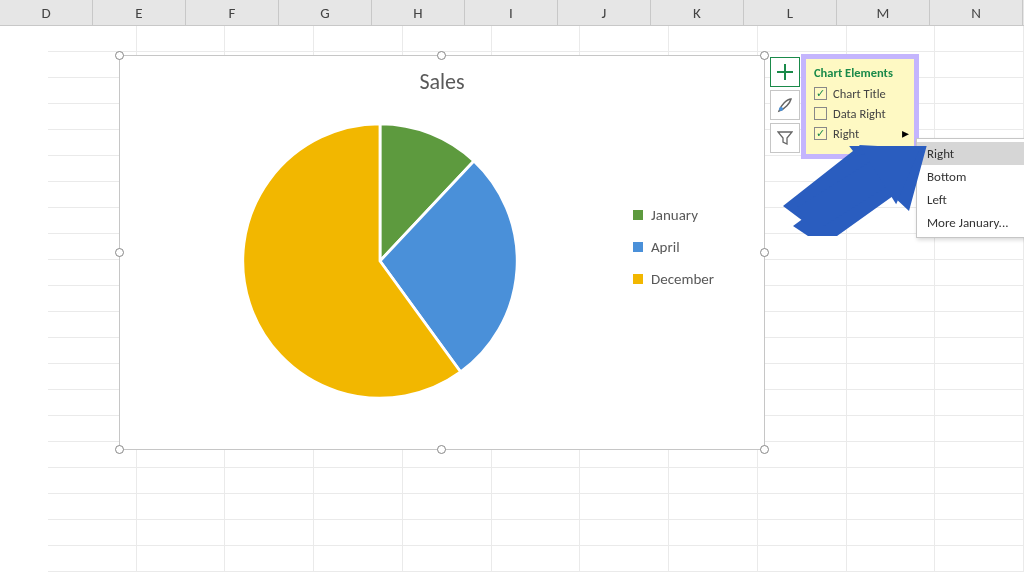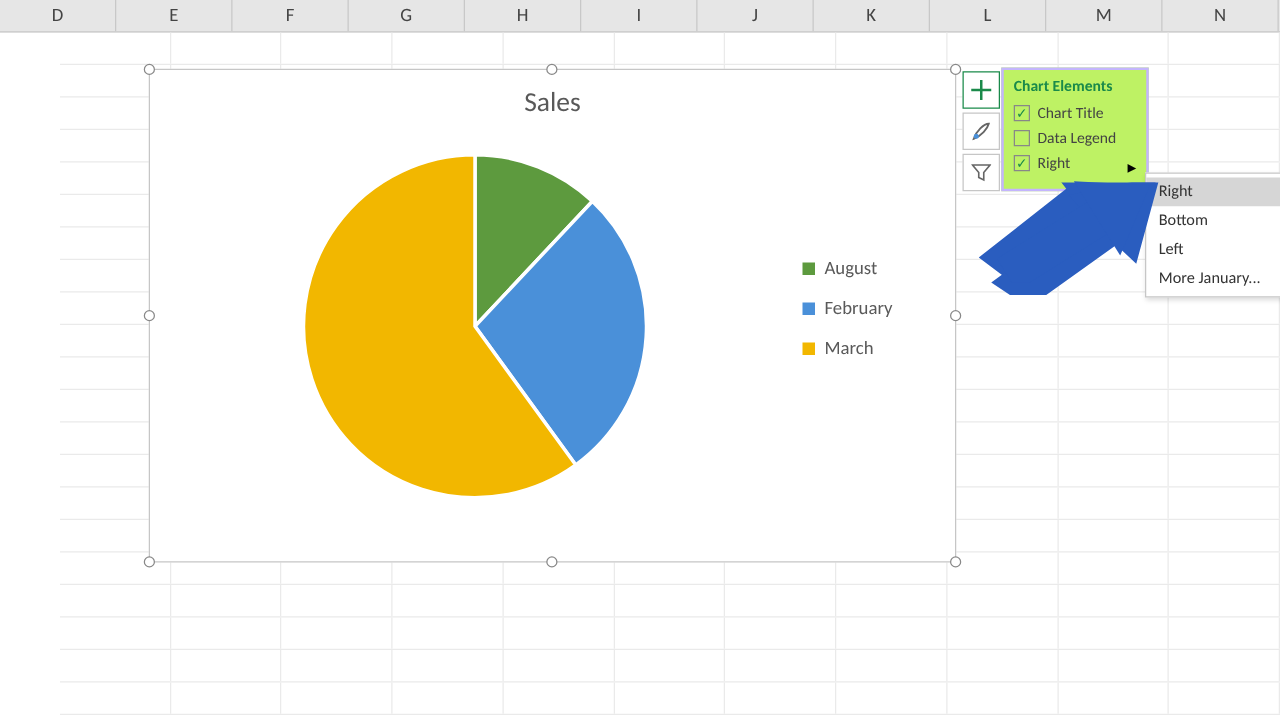--- a/index.html
+++ b/index.html
@@ -112,22 +112,22 @@
       align-items: center;
       justify-content: center;
       cursor: pointer;
     }
     .tool-btn.active { border:1px solid #1a8a4a; }
     .elements-panel {
       position: absolute;
       left: 753px;
       top: 28px;
       width: 118px;
-      background: #bef264;
-      border: 2px solid #c4b5fd;
+      background: #fef9c3;
+      border: 5px solid #c4b5fd;
       padding: 6px 8px 8px 8px;
       font-size: 12.5px;
     }
     .panel-head {
       color: #1a8a4a;
       font-weight: 600;
       margin-bottom: 6px;
       font-size: 12.5px;
     }
     .chk-row {
@@ -488,29 +488,29 @@
             <path d="M100,100 L100,2 A98,98 0 0 1 167.0856163810115,28.561074512701666 Z" fill="#5d9a3e" stroke="#fff" stroke-width="2"></path>
             <path d="M100,100 L167.0856163810115,28.561074512701666 A98,98 0 0 1 157.60295472466237,179.28366544874484 Z" fill="#4a90d9" stroke="#fff" stroke-width="2"></path>
             <path d="M100,100 L157.60295472466237,179.28366544874484 A98,98 0 1 1 99.99999999999999,2 Z" fill="#f2b700" stroke="#fff" stroke-width="2"></path>
           </g>
       </svg>
     </div>
 
     <div class="legend">
       <div class="legend-row">
         <div class="swatch" style="background:#5d9a3e"></div>
-        <span>August</span>
+        <span>January</span>
       </div>
       <div class="legend-row">
         <div class="swatch" style="background:#4a90d9"></div>
-        <span>February</span>
+        <span>April</span>
       </div>
       <div class="legend-row">
         <div class="swatch" style="background:#f2b700"></div>
-        <span>March</span>
+        <span>December</span>
       </div>
     </div>
   </div>
 
   <div class="side-tools">
     <div class="tool-btn active">
       <svg width="18" height="18">
           <path d="M9 1v16M1 9h16" stroke="#1a8a4a" stroke-width="2" fill="none"></path>
         </svg>
     </div>
@@ -528,21 +528,21 @@
   </div>
 
   <div class="elements-panel">
     <div class="panel-head">Chart Elements</div>
     <div class="chk-row">
       <div class="chk">✓</div>
       <span>Chart Title</span>
     </div>
     <div class="chk-row">
       <div class="chk"></div>
-      <span>Data Legend</span>
+      <span>Data Right</span>
     </div>
     <div class="chk-row">
       <div class="chk">✓</div>
       <span>Right</span>
     </div>
   </div>
 
   <div class="submenu">
     <div class="sub-item sel">Right</div>
     <div class="sub-item">Bottom</div>

